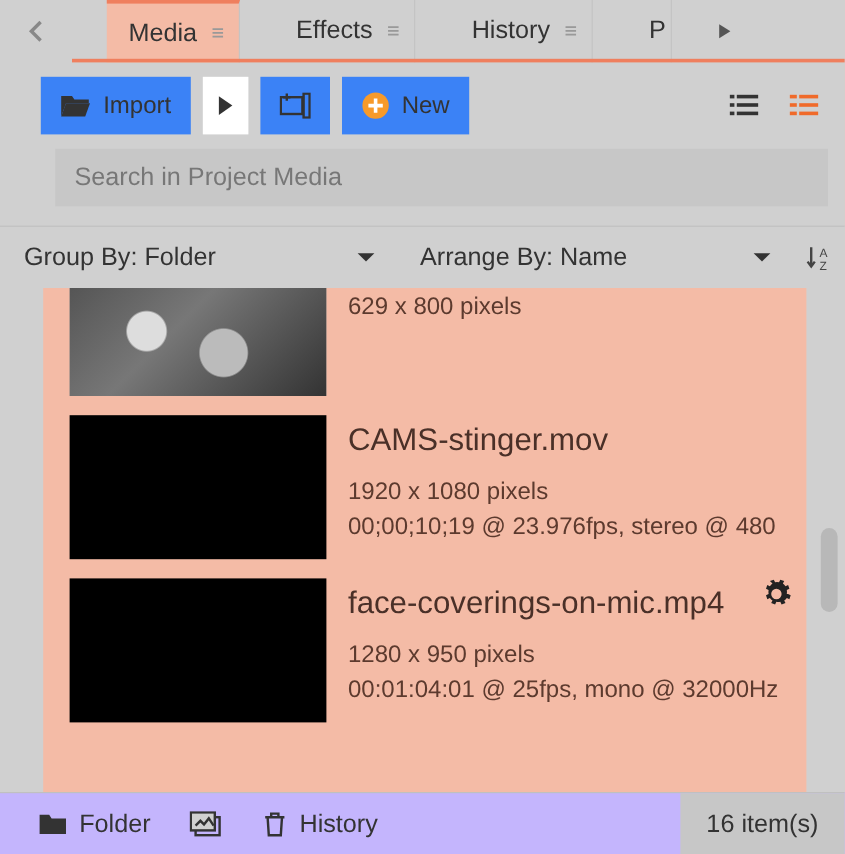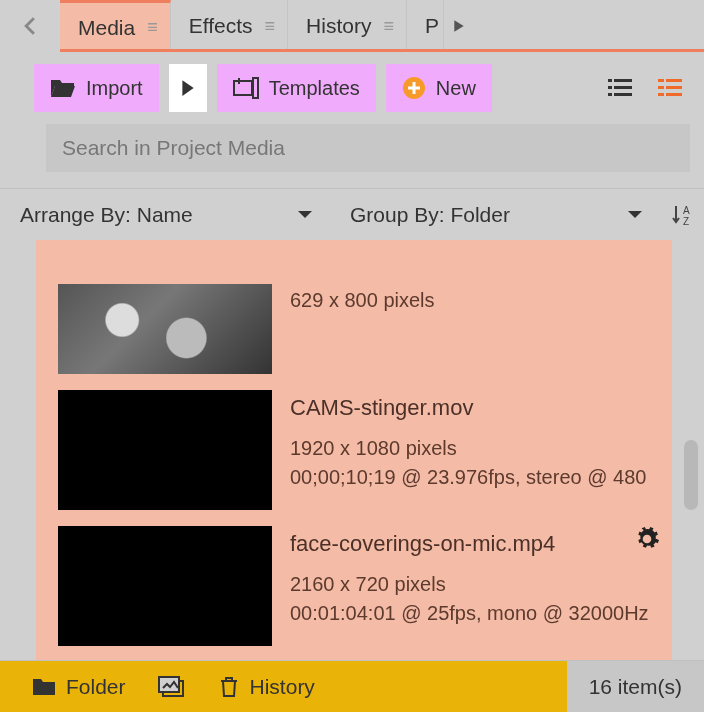--- a/index.html
+++ b/index.html
@@ -1,31 +1,31 @@
 <!DOCTYPE html>
 <html><head>
 <meta charset="utf-8">
 <style>
   * { box-sizing: border-box; margin: 0; padding: 0; }
   html, body { width: 704px; height: 712px; overflow: hidden; font-family: "Segoe UI", "Helvetica Neue", Arial, sans-serif; background: #d0d0d0; color: #333; }
   .root { width: 704px; height: 712px; display: flex; flex-direction: column; background: #d0d0d0; }
 
   
-  .tabstrip { height: 52px; display: flex; align-items: stretch; background: #d0d0d0; position: relative; }
+  .tabstrip { height: 52px; display: flex; align-items: stretch; background: #d0d0d0; position: relative; gap: 29px; }
   .tabstrip .orange-bar { position: absolute; bottom: 0; left: 60px; right: 0; height: 3px; background: #ef7f5e; }
   .tabscroll { width: 60px; display: flex; align-items: center; justify-content: center; color: #777; font-size: 20px; }
   .tab { display: flex; align-items: center; padding: 0 14px 0 18px; font-size: 21px; color: #333; gap: 12px; border-right: 1px solid #c4c4c4; position: relative; }
   .tab.active { background: #f4bba6; border-top: 3px solid #ef7f5e; }
   .tab .grip { color: #999; font-size: 18px; letter-spacing: -2px; }
   .tab.partial { padding-right: 4px; }
   .tabplay { width:30px; display:flex; align-items:center; justify-content:center; font-size:16px; color:#555;}
 
   
   .toolbar { height: 72px; padding: 14px 14px 14px 34px; display: flex; align-items: center; gap: 10px; }
-  .btn { height: 48px; display: flex; align-items: center; background: #f0abfc; padding: 0 16px; font-size: 20px; color: #333; gap: 10px; }
+  .btn { height: 48px; display: flex; align-items: center; background: #3b82f6; padding: 0 16px; font-size: 20px; color: #333; gap: 10px; }
   .btn.small { padding: 0 12px; }
   .btn.white { background: #fff; }
   .spacer { flex: 1; }
   .icon { display: inline-flex; align-items: center; justify-content: center; }
   .orange { color: #f57c00; }
 
   
   .searchrow { padding: 0 14px 16px 46px; }
   .search { width: 100%; height: 48px; background: #c7c7c7; border: none; padding: 0 16px; font-size: 21px; color: #555; }
   .search::placeholder { color: #777; }
@@ -35,37 +35,37 @@
   .arrangecell { display: flex; align-items: center; padding: 0 16px 0 20px; font-size: 21px; color: #333; gap: 10px; }
   .arrangecell .chev { margin-left: auto; font-size: 16px; }
   .arrangecell.left { width: 330px; }
   .arrangecell.right { flex: 1; }
   .sortbtn { width: 44px; display:flex; align-items:center; justify-content:center; font-size:14px; color:#444;}
 
   
   .listwrap { flex: 1; position: relative; overflow: hidden; background: #d0d0d0; padding-right: 24px; }
   .listinner { position: absolute; left: 36px; right: 32px; top: 0; bottom: 0; background: #f4bba6; padding: 0 0 0 0; }
   .item { display: flex; padding: 8px 14px 8px 22px; gap: 18px; position: relative; }
-  .item.first { padding-top: 0; margin-top: 44px; }
+  .item.first { padding-top: 0; }
   .thumb { width: 214px; height: 120px; background: #000; flex-shrink: 0; }
   .thumb.img { background: #888; position: relative; overflow: hidden; }
   .thumb.img.top { height: 90px; }
   .thumb.img.bottom { height: 28px; }
   .thumb.img .fake { position:absolute; inset:0; background:
       radial-gradient(circle at 30% 40%, #ddd 0 10%, transparent 11%),
       radial-gradient(circle at 60% 60%, #bbb 0 14%, transparent 15%),
       linear-gradient(135deg, #555 0%, #777 40%, #333 100%);
   }
   .meta { flex: 1; color: #5c3a2e; font-size: 20px; line-height: 1.45; padding-top: 2px; white-space: nowrap; overflow: hidden; }
-  .meta .title { font-size: 22px; color: #4a3028; margin-bottom: 10px; }
+  .meta .title { font-size: 26px; color: #4a3028; margin-bottom: 10px; }
   .gear { position: absolute; right: 12px; top: 8px; width: 26px; height: 26px; color: #222; }
   .scrollbar-thumb { position: absolute; right: 6px; top: 200px; width: 14px; height: 70px; background: #b8b8b8; border-radius: 7px; }
 
   
-  .bottombar { height: 52px; display: flex; align-items: center; background: #eab308; padding: 0 0 0 16px; font-size: 21px; border-top: 1px solid #c0c0c0; }
+  .bottombar { height: 52px; display: flex; align-items: center; background: #c4b5fd; padding: 0 0 0 16px; font-size: 21px; border-top: 1px solid #c0c0c0; }
   .bbbtn { display: flex; align-items: center; gap: 10px; padding: 0 16px; height: 100%; }
   .count { margin-left: auto; background: #c7c7c7; height: 100%; display: flex; align-items: center; padding: 0 22px; }
 
   svg { display: block; }
 </style>
 </head>
 <body>
 <div class="root">
 
   <div class="tabstrip">
@@ -116,21 +116,20 @@
     </div>
     <div class="btn">
       <span class="icon">
         <svg width="26" height="22" viewBox="0 0 26 22">
             <rect x="1" y="4" width="18" height="14" stroke="#333" stroke-width="2" fill="none"></rect>
             <line x1="6" y1="1" x2="6" y2="7" stroke="#333" stroke-width="2"></line>
             <line x1="3" y1="4" x2="9" y2="4" stroke="#333" stroke-width="2"></line>
             <rect x="20" y="1" width="5" height="20" stroke="#333" stroke-width="2" fill="none"></rect>
           </svg>
       </span>
-      <span>Templates</span>
     </div>
     <div class="btn">
       <span class="icon orange">
         <svg width="24" height="24" viewBox="0 0 24 24">
             <circle cx="12" cy="12" r="11" fill="#f79a2a"></circle>
             <path d="M12 6v12M6 12h12" stroke="#fff" stroke-width="3"></path>
           </svg>
       </span>
       <span>New</span>
     </div>
@@ -159,30 +158,30 @@
           </g>
         </svg>
     </div>
   </div>
 
   <div class="searchrow">
     <input class="search" placeholder="Search in Project Media" style="">
   </div>
 
   <div class="arrangebar">
-    <div class="arrangecell left">
-      <span>Arrange By: Name</span>
+    <div class="arrangecell right">
+      <span>Group By: Folder</span>
       <span class="chev">
         <svg width="18" height="12" viewBox="0 0 18 12">
             <path d="M2 2 L9 9 L16 2 Z" fill="#333"></path>
           </svg>
       </span>
     </div>
-    <div class="arrangecell right">
-      <span>Group By: Folder</span>
+    <div class="arrangecell left">
+      <span>Arrange By: Name</span>
       <span class="chev">
         <svg width="18" height="12" viewBox="0 0 18 12">
             <path d="M2 2 L9 9 L16 2 Z" fill="#333"></path>
           </svg>
       </span>
     </div>
     <div class="sortbtn">
       <svg width="24" height="24" viewBox="0 0 24 24">
           <path d="M6 3v15M3 15l3 4 3-4" stroke="#444" stroke-width="2" fill="none"></path>
           <text x="13" y="11" font-size="10" fill="#444">A</text>
@@ -209,21 +208,21 @@
           <div class="title">CAMS-stinger.mov</div>
           <div>1920 x 1080 pixels</div>
           <div>00;00;10;19 @ 23.976fps, stereo @ 480</div>
         </div>
       </div>
 
       <div class="item">
         <div class="thumb"></div>
         <div class="meta">
           <div class="title">face-coverings-on-mic.mp4</div>
-          <div>2160 x 720 pixels</div>
+          <div>1280 x 950 pixels</div>
           <div>00:01:04:01 @ 25fps, mono @ 32000Hz</div>
         </div>
         <span class="gear">
           <svg width="26" height="26" viewBox="0 0 24 24">
               <path fill="#222" d="M12 8a4 4 0 100 8 4 4 0 000-8zm9 4l2 1-1 3-2-1a8 8 0 01-2 2l1 2-3 1-1-2a8 8 0 01-3 0l-1 2-3-1 1-2a8 8 0 01-2-2l-2 1-1-3 2-1a8 8 0 010-3l-2-1 1-3 2 1a8 8 0 012-2L7 2l3-1 1 2a8 8 0 013 0l1-2 3 1-1 2a8 8 0 012 2l2-1 1 3-2 1a8 8 0 010 3z"></path>
             </svg>
         </span>
       </div>
 
 

